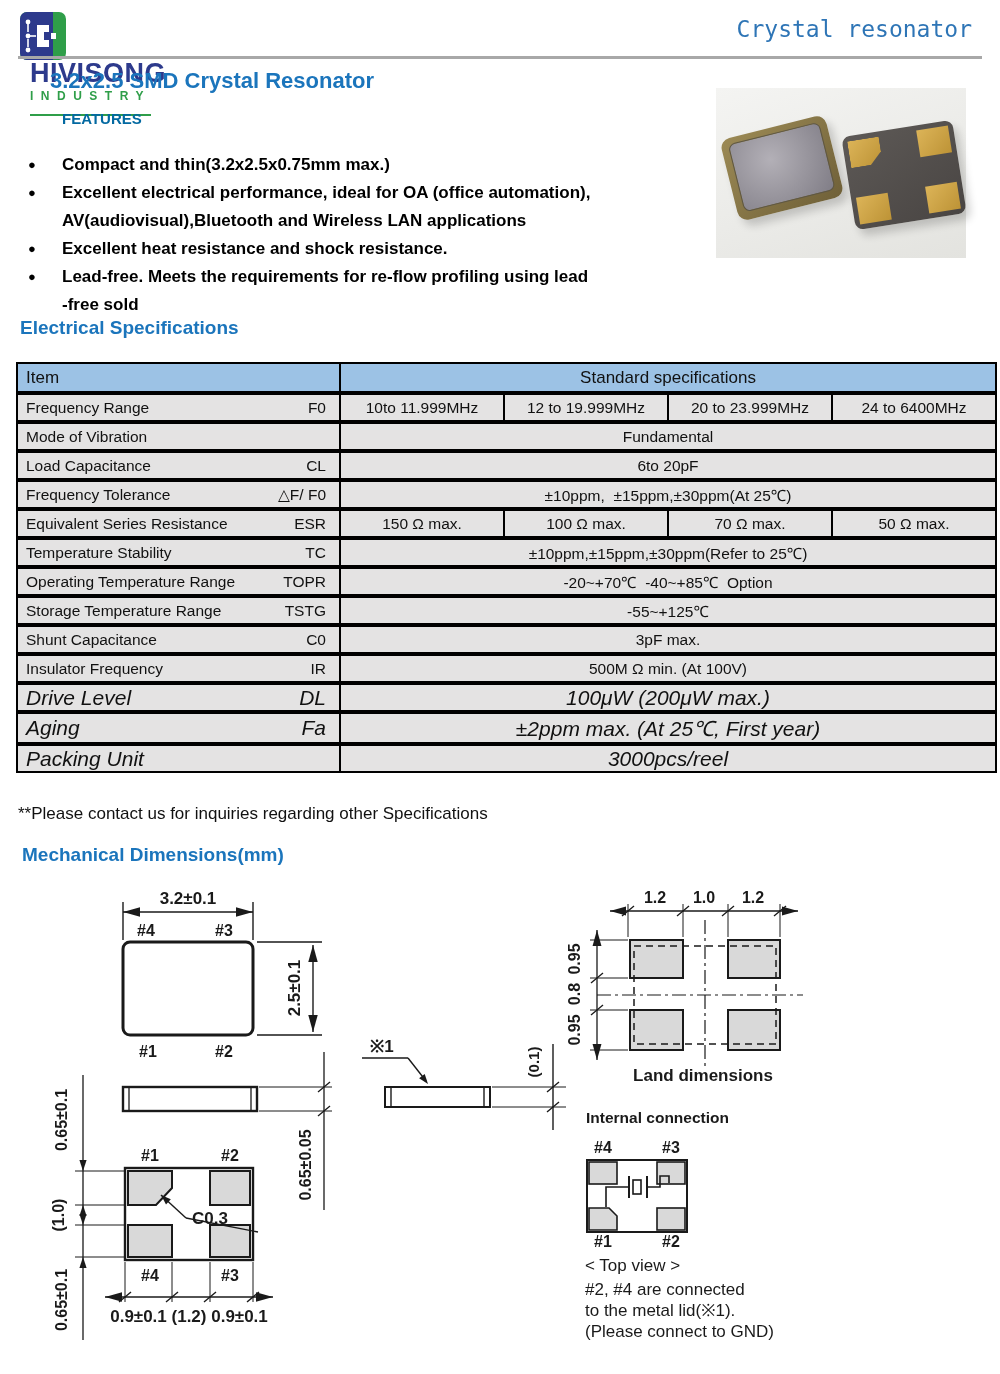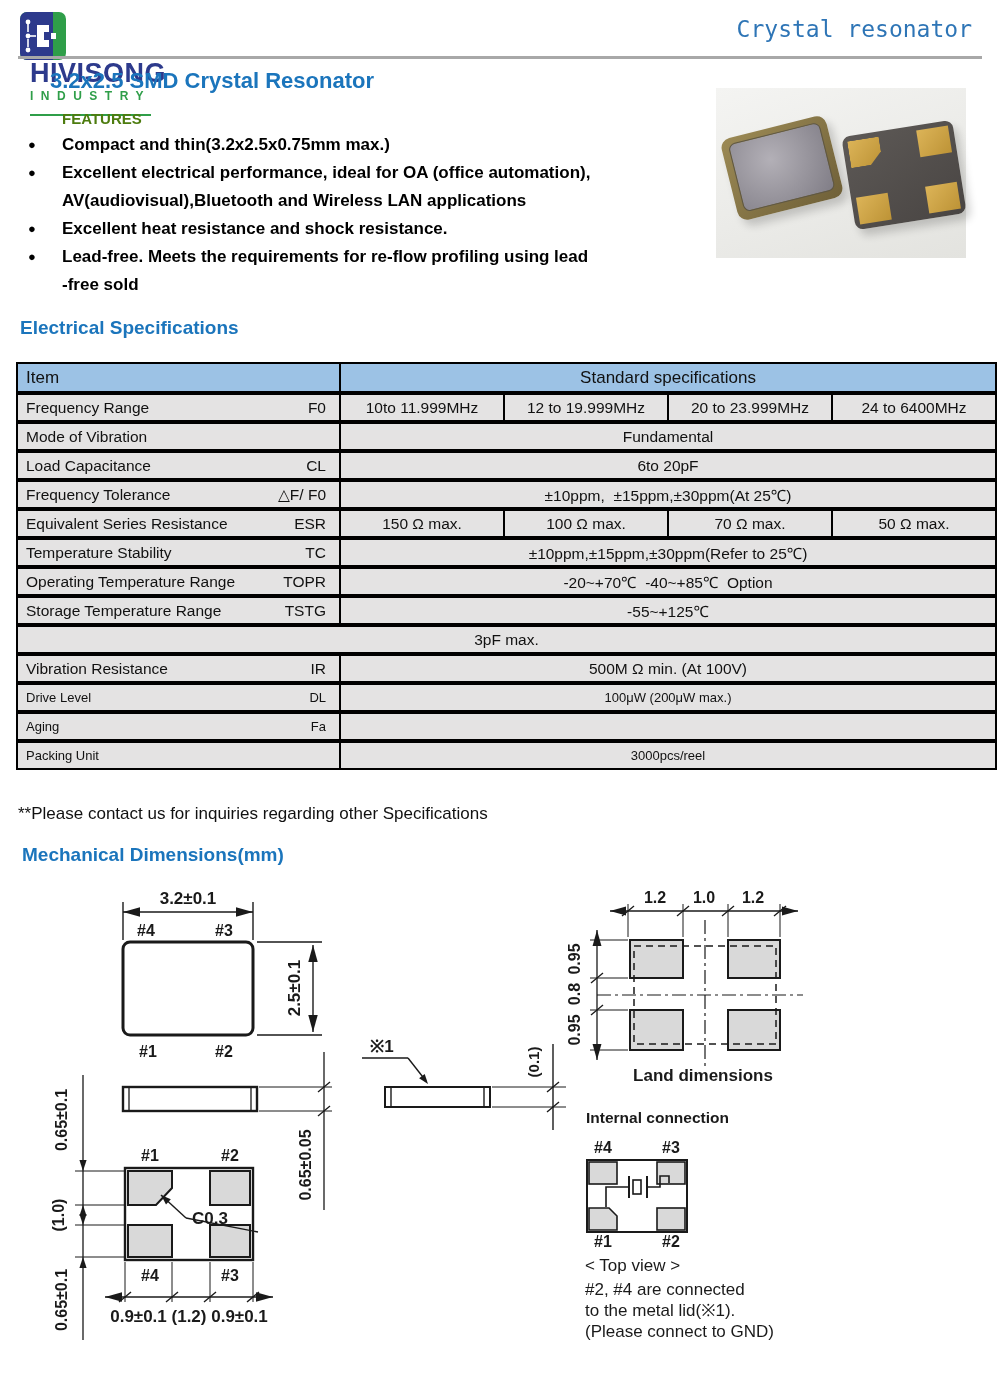--- a/index.html
+++ b/index.html
@@ -13,21 +13,21 @@
   .brand-sub{font-size:12px;font-weight:700;color:#2f9e49;letter-spacing:7.5px;
              border-bottom:2px solid #2f9e49;padding-bottom:11px;margin-top:2px;display:inline-block;}
   .doc-type{position:absolute;right:28px;top:16px;font-family:"DejaVu Sans Mono",monospace;
             font-size:23px;color:#2e75b6;font-weight:500;}
   .head-rule{position:absolute;left:18px;top:56px;width:964px;height:3px;background:#a8a8a8;}
 
   .page-title{position:absolute;left:18px;top:68px;font-size:22px;font-weight:800;color:#1b75bc;margin-left:32px;}
 
   
   .features{position:absolute;left:24px;top:110px;width:690px;}
-  .features h3{margin:0 0 4px 38px;font-size:15px;font-weight:800;color:#4d7c0f;}
+  .features h3{margin:0 0 24px 38px;font-size:15px;font-weight:800;color:#0369a1;}
   .feat-item{display:flex;margin:0;}
   .feat-dot{width:34px;min-width:34px;font-size:13px;line-height:28px;color:#000;text-align:left;padding-left:4px;}
   .feat-txt{font-size:17px;font-weight:700;line-height:28px;color:#000;white-space:pre-line;}
 
   
   .photo{position:absolute;left:716px;top:88px;width:250px;height:170px;
          background:linear-gradient(160deg,#f4f4f2 0%,#ebebe8 55%,#e3e3df 100%);}
   .chip1{position:absolute;left:12px;top:38px;width:108px;height:84px;transform:rotate(-14deg);
          background:linear-gradient(145deg,#9c8a55,#6f6038);border-radius:10px;
          box-shadow:4px 7px 9px rgba(0,0,0,.18);}
@@ -47,21 +47,21 @@
   .sec-head{position:absolute;font-size:19px;font-weight:800;color:#1b75bc;}
 
   
   .spec-table{position:absolute;left:16px;top:362px;width:981px;}
   .thead{display:flex;height:31px;background:#9cc2e5;border:2px solid #000;box-sizing:border-box;
          font-size:17px;align-items:stretch;}
   .th-item{width:323px;display:flex;align-items:center;padding-left:8px;border-right:2px solid #000;box-sizing:border-box;}
   .th-spec{flex:1;display:flex;align-items:center;justify-content:center;}
   .srow{display:flex;min-height:29px;margin-top:0;background:#e4e3e3;border:2px solid #000;
         box-sizing:border-box;font-size:15.5px;align-items:stretch;}
-  .srow.lg{font-size:13px;}
+  .srow.lg{font-size:21px;font-style:italic;}
   .c-label{width:323px;display:flex;align-items:center;justify-content:space-between;
            padding:0 13px 0 8px;border-right:2px solid #000;box-sizing:border-box;}
   .c-one{flex:1;display:flex;align-items:center;justify-content:center;text-align:center;}
   .c-val{flex:1;display:flex;align-items:center;justify-content:center;text-align:center;
          border-left:2px solid #000;box-sizing:border-box;}
   .c-val.first{border-left:none;}
 
   .footnote{position:absolute;left:18px;top:804px;font-size:17px;color:#111;}
 
   
@@ -202,41 +202,46 @@
           <div class="c-one">-20~+70℃&nbsp; -40~+85℃&nbsp; Option</div>
         </div>
         <div class="srow">
           <div class="c-label">
             <span class="lbl">Storage Temperature Range</span>
             <span class="sym">TSTG</span>
           </div>
           <div class="c-one">-55~+125℃</div>
         </div>
         <div class="srow">
+          <div class="c-label">
+            <span class="lbl">Shunt Capacitance</span>
+            <span class="sym">C0</span>
+          </div>
           <div class="c-one">3pF max.</div>
         </div>
         <div class="srow">
           <div class="c-label">
-            <span class="lbl">Vibration Resistance</span>
+            <span class="lbl">Insulator Frequency</span>
             <span class="sym">IR</span>
           </div>
           <div class="c-one">500M Ω min. (At 100V)</div>
         </div>
         <div class="srow lg">
           <div class="c-label">
             <span class="lbl">Drive Level</span>
             <span class="sym">DL</span>
           </div>
           <div class="c-one">100μW (200μW max.)</div>
         </div>
         <div class="srow lg">
           <div class="c-label">
             <span class="lbl">Aging</span>
             <span class="sym">Fa</span>
           </div>
+          <div class="c-one">±2ppm max. (At 25℃, First year)</div>
         </div>
         <div class="srow lg">
           <div class="c-label">
             <span class="lbl">Packing Unit</span>
             <span class="sym"></span>
           </div>
           <div class="c-one">3000pcs/reel</div>
         </div>
       </div>
   </div>

